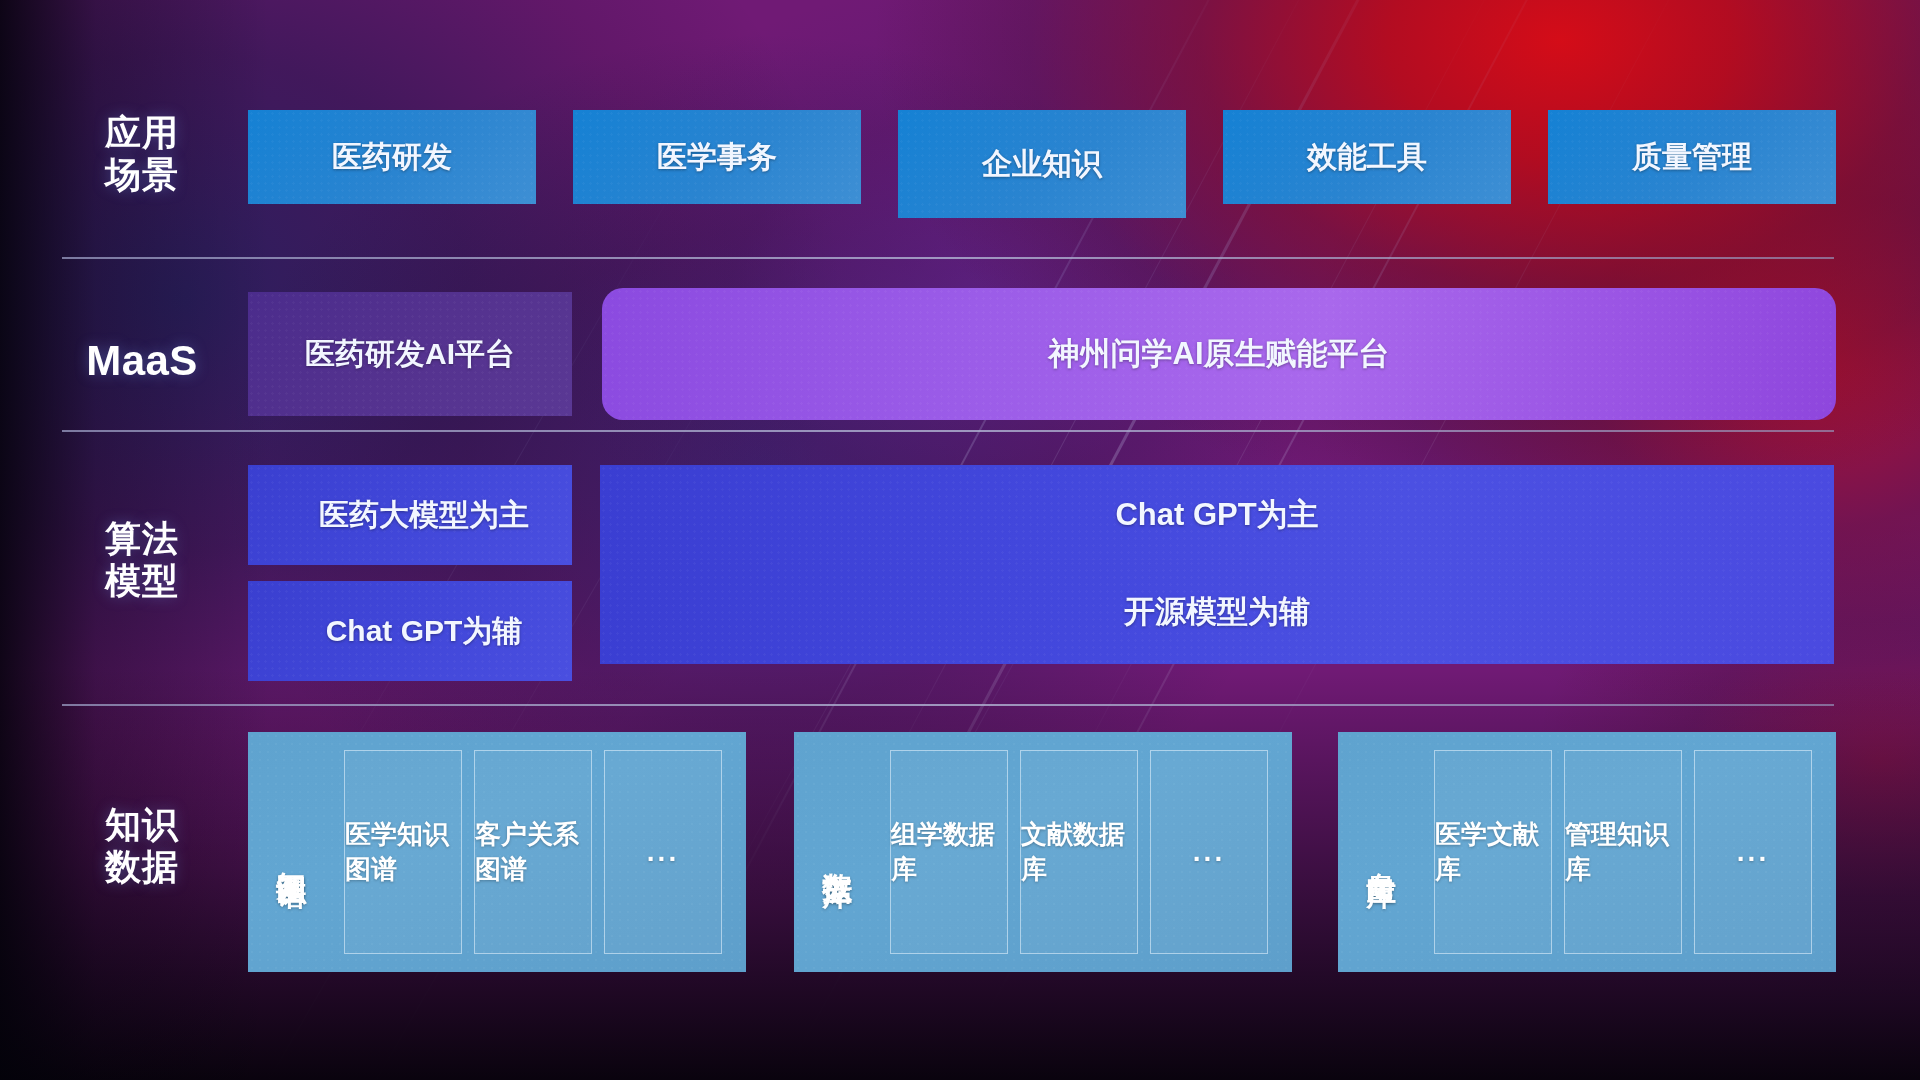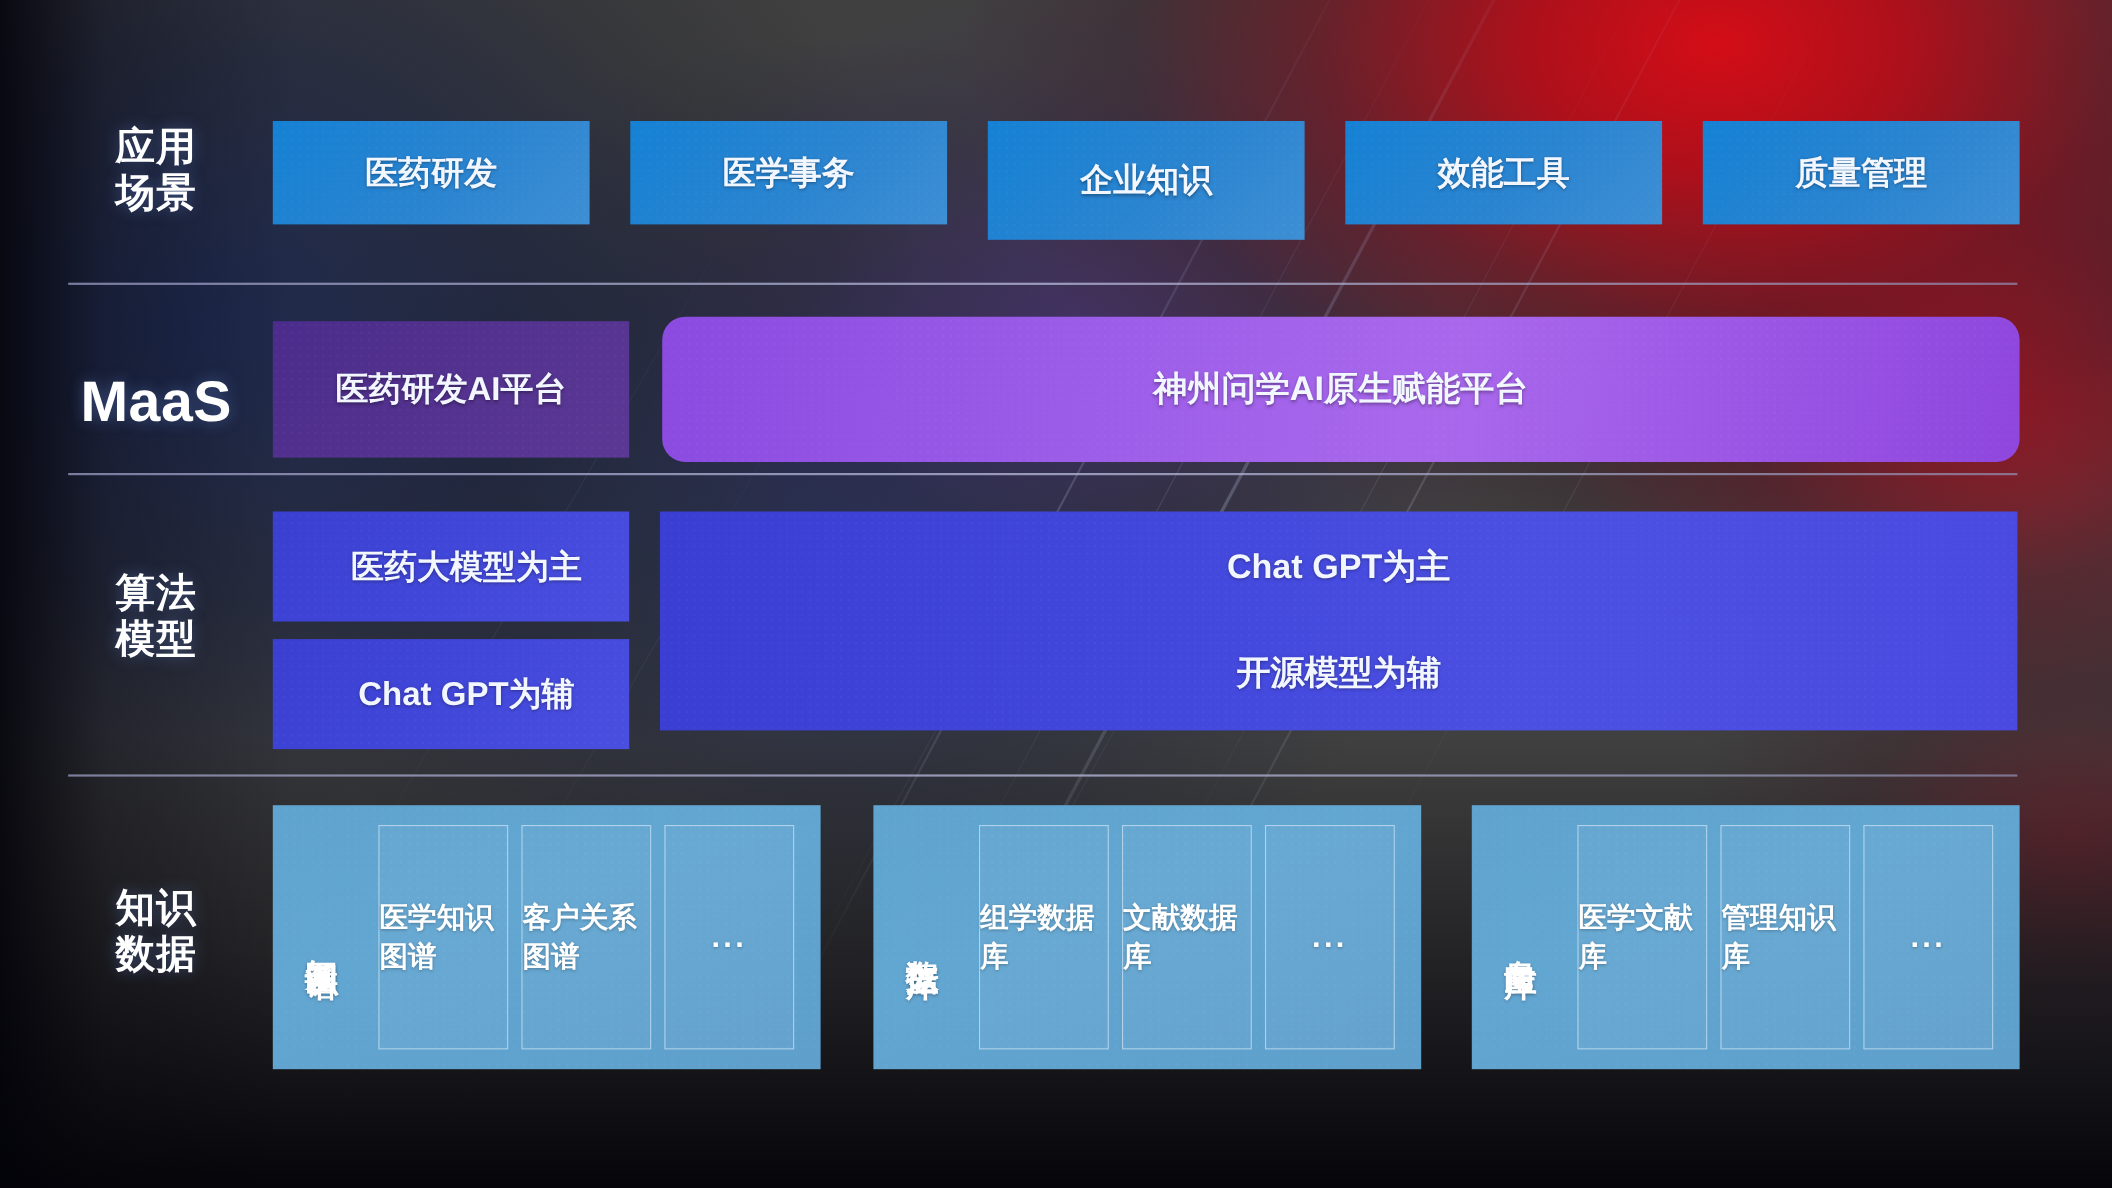--- a/index.html
+++ b/index.html
@@ -9,21 +9,21 @@
     height: 1080px;
     overflow: hidden;
     background: #05060f;
     font-family: "Liberation Sans", "DejaVu Sans", sans-serif;
   }
 
   #stage {
     position: relative;
     width: 1920px;
     height: 1080px;
-    background: #404040;
+    background: #701a75;
     overflow: hidden;
   }
 
   
   .bg-layer { position: absolute; inset: 0; pointer-events: none; }
 
   .glow-red-top {
     background:
       radial-gradient(ellipse 780px 540px at 1560px 40px,
         rgba(214,12,22,0.98) 0%,
@@ -100,21 +100,21 @@
     left: 64px;
     width: 156px;
     text-align: center;
     color: #ffffff;
     font-weight: 700;
     line-height: 1.18;
     letter-spacing: 1px;
     text-shadow: 0 0 14px rgba(120,160,255,0.35);
   }
   .row-label.cn { font-size: 36px; }
-  .row-label.en { font-size: 52px; letter-spacing: 0.5px; }
+  .row-label.en { font-size: 42px; letter-spacing: 0.5px; }
 
   .divider {
     position: absolute;
     left: 62px;
     width: 1772px;
     height: 2px;
     background: linear-gradient(to right,
       rgba(150,152,190,0.78) 0%,
       rgba(176,178,210,0.82) 50%,
       rgba(150,152,190,0.66) 100%);

